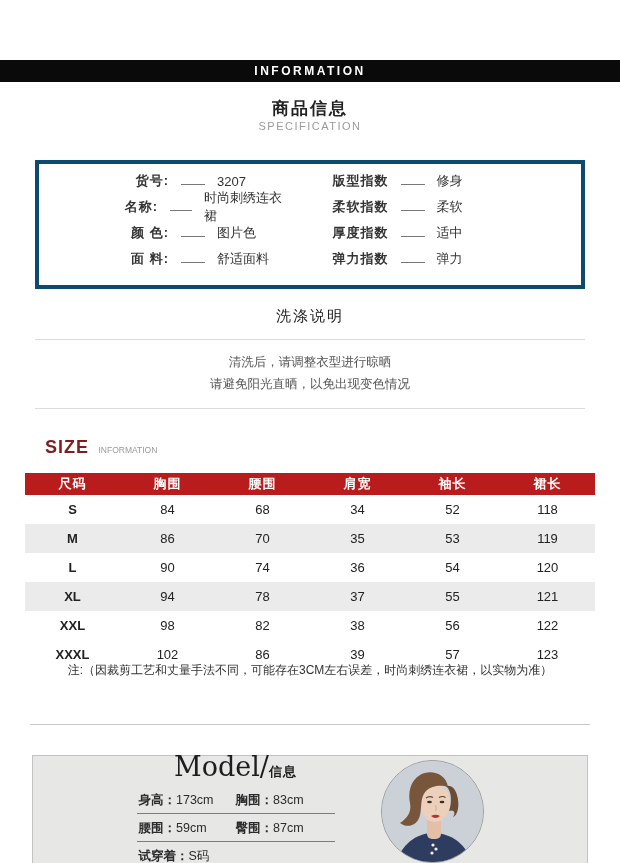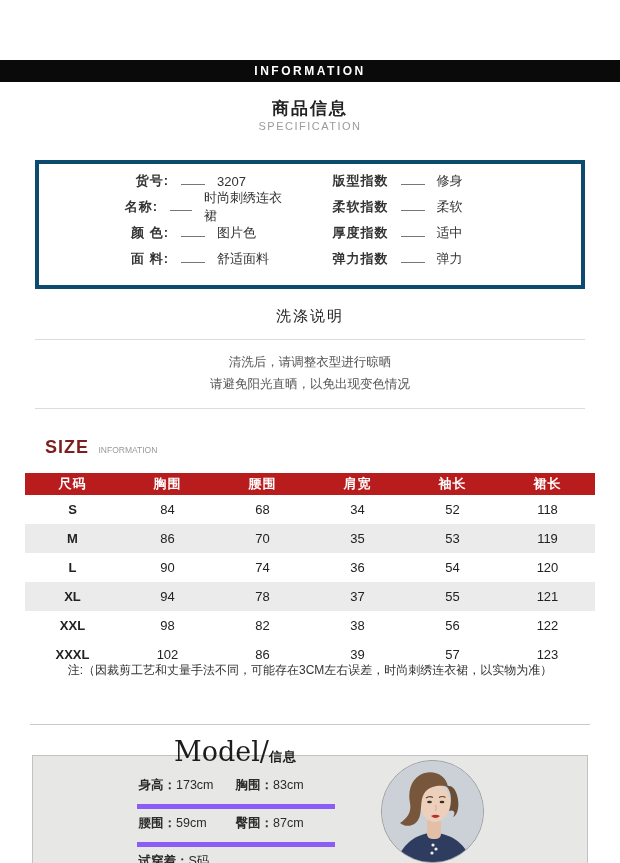--- a/index.html
+++ b/index.html
@@ -46,21 +46,21 @@
 
   .note { margin-top:-7px; text-align:center; font-size:12px; color:#333; }
 
   .divider { margin:45px 30px 0; border-top:1px solid #c9c9c9; }
 
   
   .model-box { margin:30px 32px 0; height:113px; background:#e7e7e6; border:1px solid #c2c2c2; display:flex; align-items:center; justify-content:center; gap:46px; }
   .model-text { width:198px; }
   .model-title { font-family:"DejaVu Serif","Liberation Serif",serif; font-size:27px; color:#1d1d1d; text-align:center; line-height:28px; }
   .model-title .cn-small { font-family:"Liberation Sans",sans-serif; font-size:13px; font-weight:bold; letter-spacing:1px; }
-  .model-row { display:flex; border-bottom:5px solid #8b5cf6; padding:6px 2px 10px; font-size:12.5px; color:#2b2b2b; }
+  .model-row { display:flex; border-bottom:1px solid #8b5cf6; padding:6px 2px 4px; font-size:12.5px; color:#2b2b2b; }
   .model-pair { width:50%; white-space:nowrap; }
   .model-pair .m-lbl { font-weight:bold; }
   .model-photo { width:103px; height:103px; border-radius:50%; overflow:hidden; border:1px solid #9a9a9a; flex:none; background:#ccd1d8; }
   .model-photo svg { display:block; }
 </style>
 </head>
 <body>
 
 <div class="page">
 

